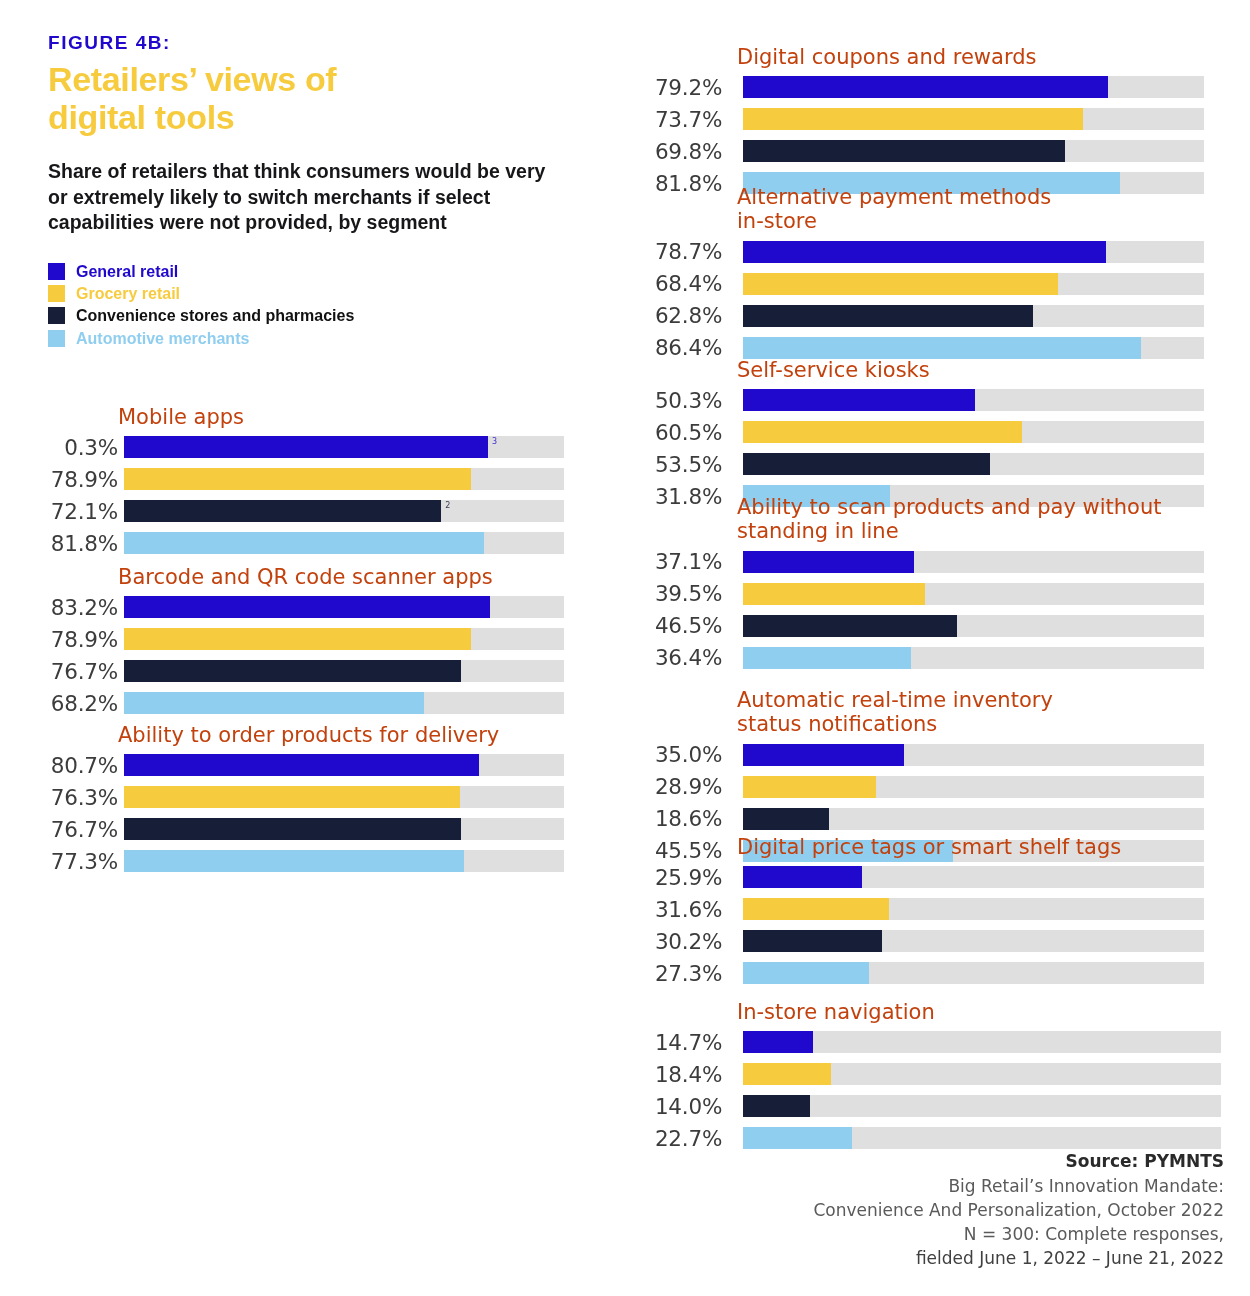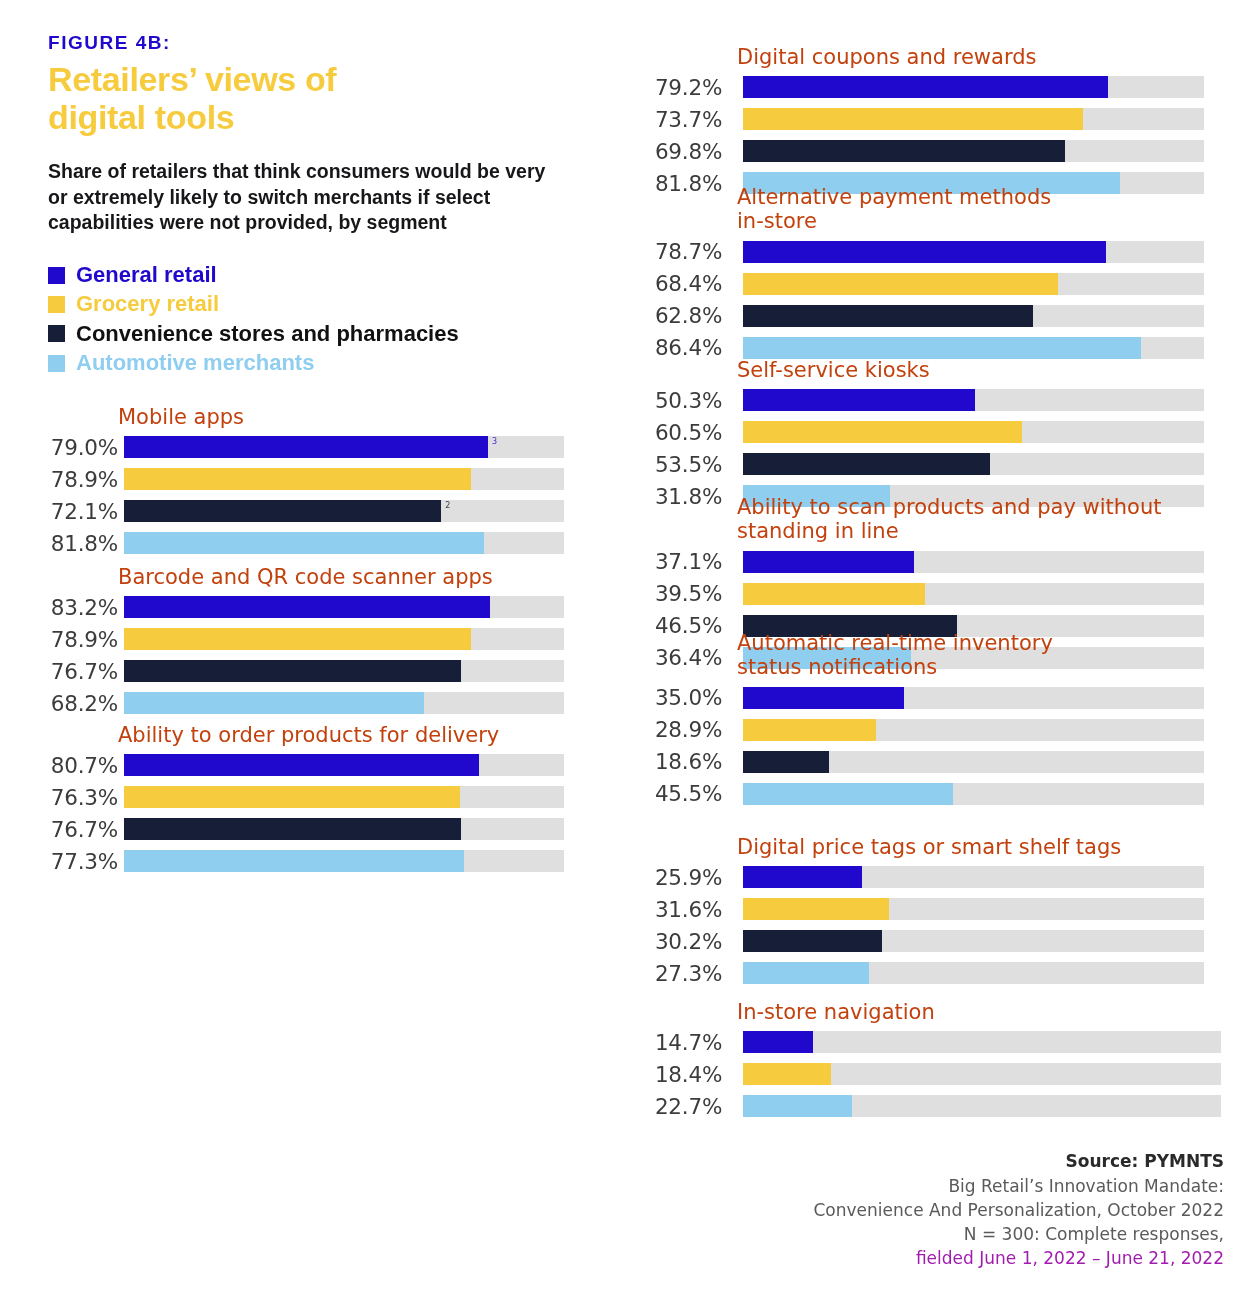--- a/index.html
+++ b/index.html
@@ -79,21 +79,21 @@
   }
   .legend-swatch {
     width: 17px;
     height: 17px;
     flex: 0 0 17px;
     margin-right: 11px;
   }
   .legend-text {
     font-family: "Liberation Sans", sans-serif;
     font-weight: bold;
-    font-size: 22px;
+    font-size: 16px;
     line-height: 1.2;
     white-space: nowrap;
   }
 
   
   .chart {
     position: relative;
   }
   .chart-title {
     font-family: "DejaVu Sans", sans-serif;
@@ -162,21 +162,21 @@
     font-family: "DejaVu Sans", sans-serif;
     font-size: 17px;
     line-height: 1.42;
     color: #5a5a5a;
   }
   .footer .src {
     font-weight: bold;
     color: #2a2a2a;
   }
   .footer .faded {
-    color: #a21caf;
+    color: #404040;
   }
 </style>
 </head>
 <body>
 
 <div class="page">
 
   <div class="col-left">
 
     <div class="header">
@@ -205,21 +205,21 @@
           <span class="legend-text" style="color:#90CEF0">Automotive merchants</span>
         </div>
       </div>
     </div>
 
     <div id="left-charts">
         <div class="chart" style="position: absolute; top: 405px; left: 20px; right: 28px;">
           <div class="chart-title">Mobile apps</div>
           <div class="rows">
             <div class="bar-row">
-              <div class="bar-value">79.0%</div>
+              <div class="bar-value">0.3%</div>
               <div class="bar-track">
                 <div class="bar-fill" style="width: 82.7%; background: rgb(32, 9, 204);"></div>
                 <span class="ghost" style="color: rgb(32, 9, 204); left: calc(82.7% + 4px);">3</span>
               </div>
             </div>
             <div class="bar-row">
               <div class="bar-value">78.9%</div>
               <div class="bar-track">
                 <div class="bar-fill" style="width: 78.9%; background: rgb(247, 203, 62);"></div>
               </div>
@@ -412,21 +412,21 @@
               </div>
             </div>
             <div class="bar-row">
               <div class="bar-value">36.4%</div>
               <div class="bar-track">
                 <div class="bar-fill" style="width: 36.4%; background: rgb(144, 206, 240);"></div>
               </div>
             </div>
           </div>
         </div>
-        <div class="chart" style="position: absolute; top: 631px; left: 10px; right: 23px;">
+        <div class="chart" style="position: absolute; top: 688px; left: 10px; right: 23px;">
           <div class="chart-title"><span>Automatic real-time inventory</span><br><span>status notifications</span></div>
           <div class="rows">
             <div class="bar-row">
               <div class="bar-value">35.0%</div>
               <div class="bar-track">
                 <div class="bar-fill" style="width: 35%; background: rgb(32, 9, 204);"></div>
               </div>
             </div>
             <div class="bar-row">
               <div class="bar-value">28.9%</div>
@@ -483,20 +483,26 @@
             <div class="bar-row">
               <div class="bar-value">14.7%</div>
               <div class="bar-track">
                 <div class="bar-fill" style="width: 14.7%; background: rgb(32, 9, 204);"></div>
               </div>
             </div>
             <div class="bar-row">
               <div class="bar-value">18.4%</div>
               <div class="bar-track">
                 <div class="bar-fill" style="width: 18.4%; background: rgb(247, 203, 62);"></div>
+              </div>
+            </div>
+            <div class="bar-row">
+              <div class="bar-value">14.0%</div>
+              <div class="bar-track">
+                <div class="bar-fill" style="width: 14%; background: rgb(22, 30, 56);"></div>
               </div>
             </div>
             <div class="bar-row">
               <div class="bar-value">22.7%</div>
               <div class="bar-track">
                 <div class="bar-fill" style="width: 22.7%; background: rgb(144, 206, 240);"></div>
               </div>
             </div>
           </div>
         </div>

